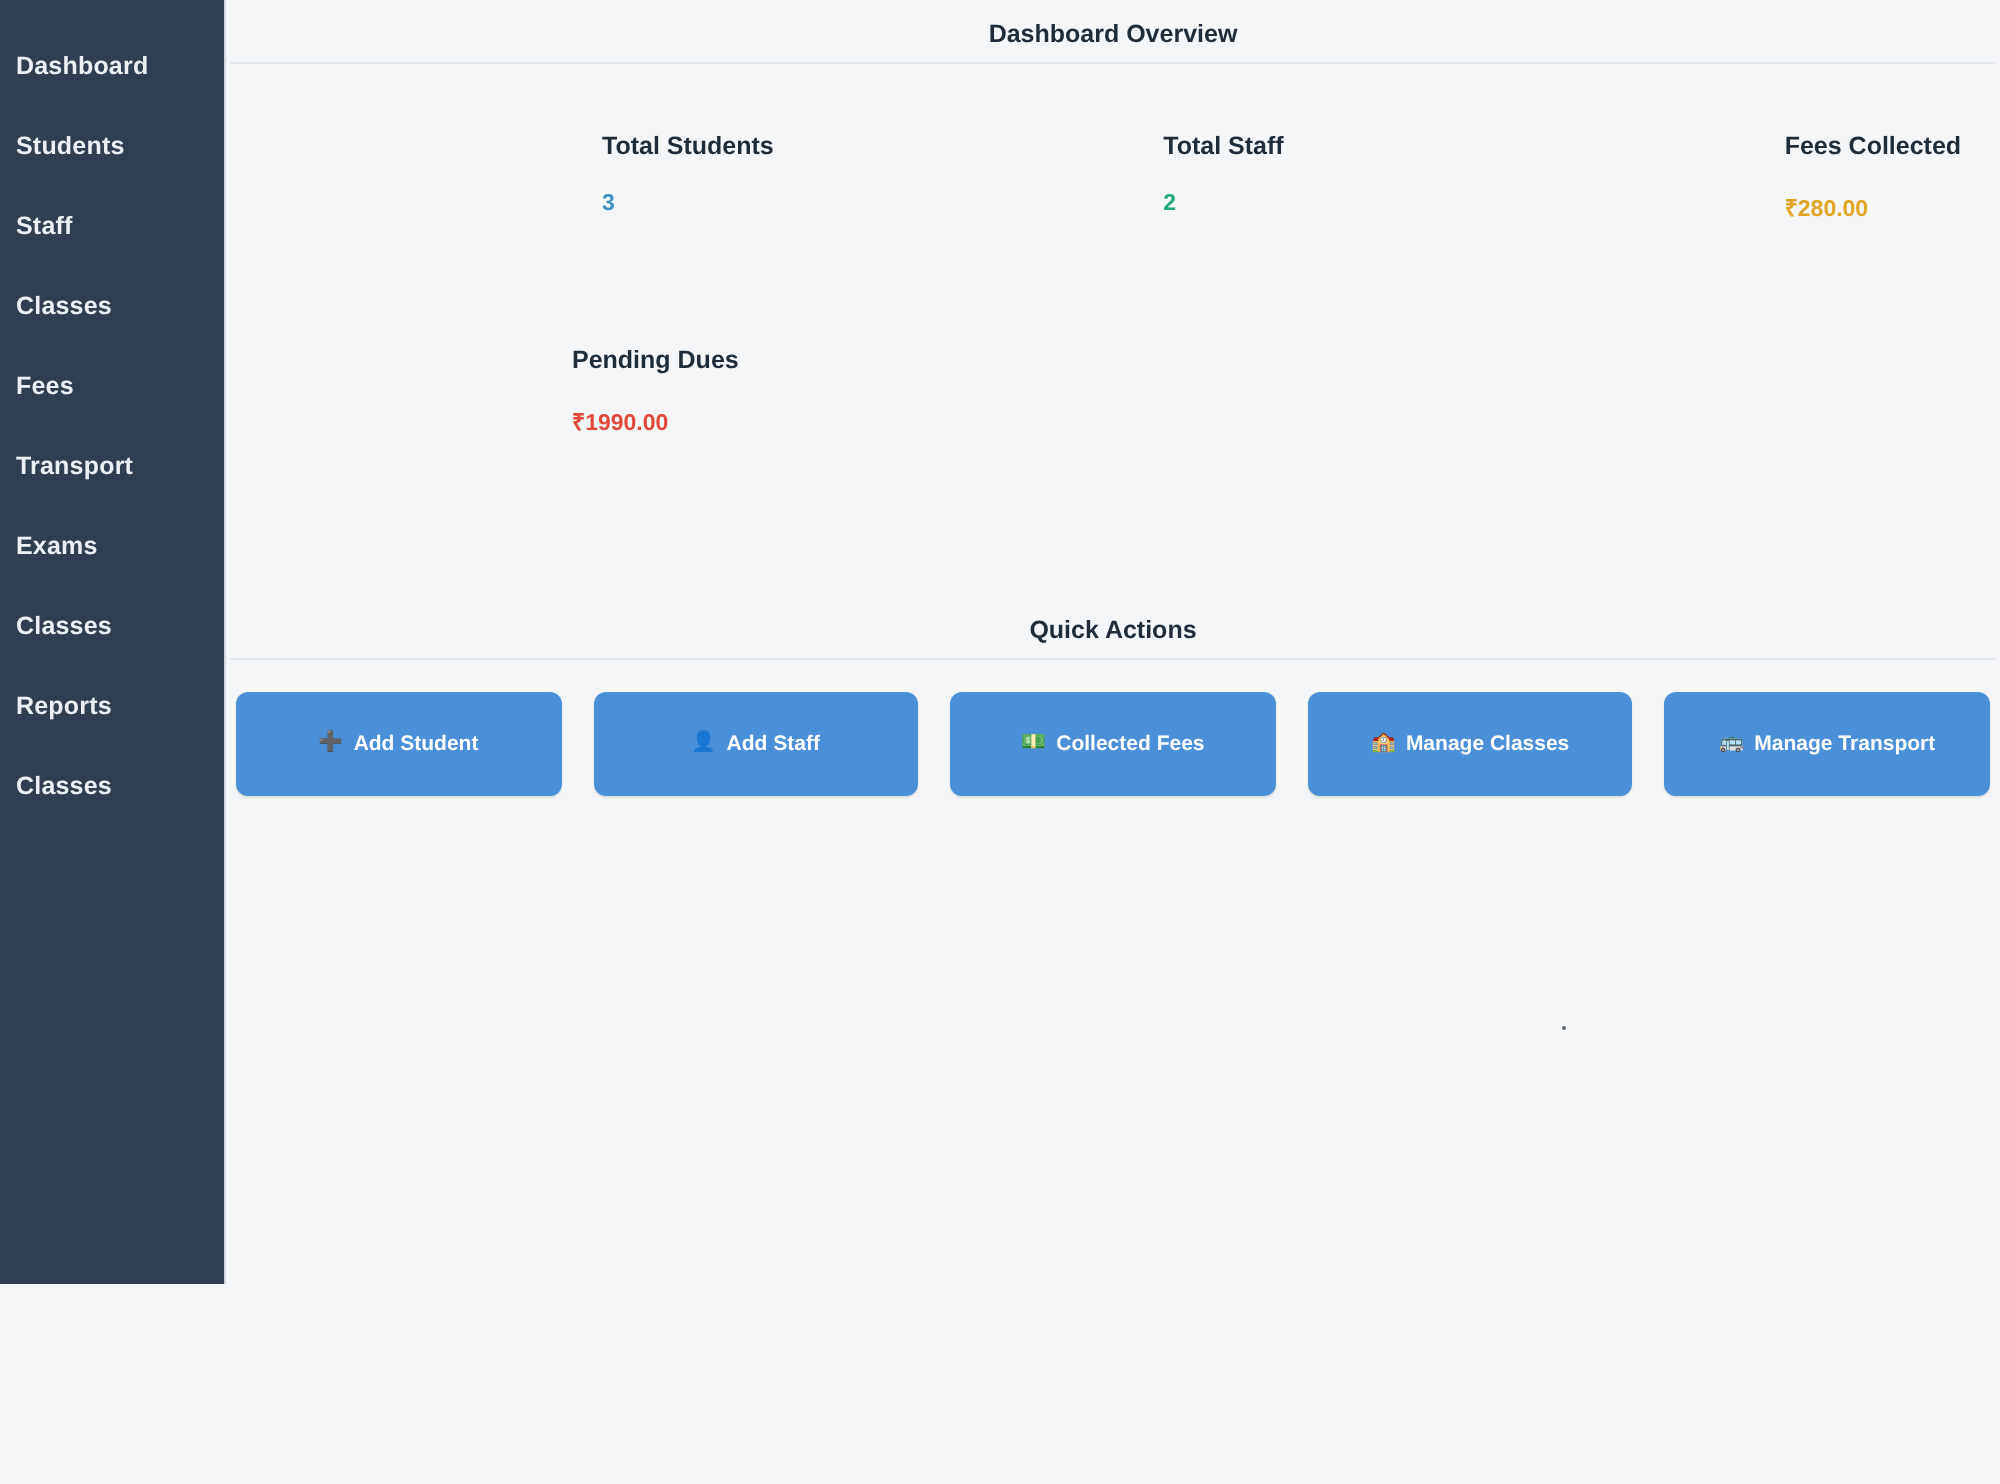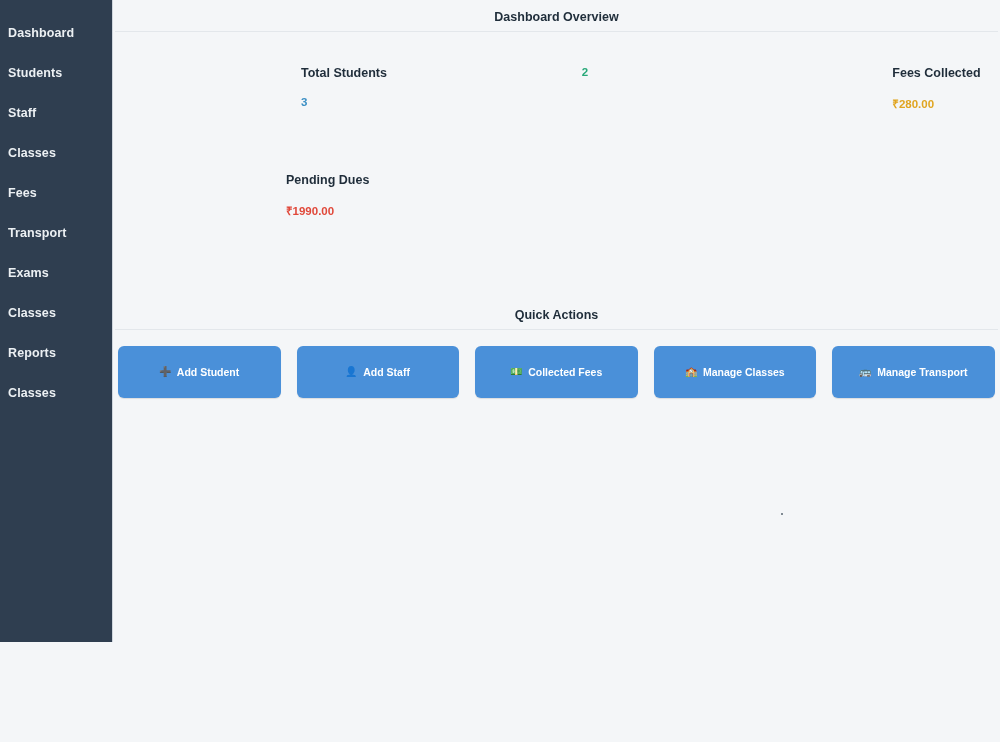--- a/index.html
+++ b/index.html
@@ -175,20 +175,21 @@
   <div class="divider"></div>
 
   <section id="stats-grid">
 
     <div class="stat-card">
       <div class="stat-label">Total Students</div>
       <div class="stat-value" id="sv0" style="color: rgb(59, 143, 196);">3</div>
     </div>
 
     <div class="stat-card col2">
+      <div class="stat-label">Total Staff</div>
       <div class="stat-value" id="sv1" style="color: rgb(39, 168, 120);">2</div>
     </div>
 
     <div class="stat-card">
       <div class="stat-label">Fees Collected</div>
       <div class="stat-value" id="sv2" style="color: rgb(224, 165, 33);">₹280.00</div>
     </div>
 
     <div class="stat-card col2">
       <div class="stat-label">Pending Dues</div>

